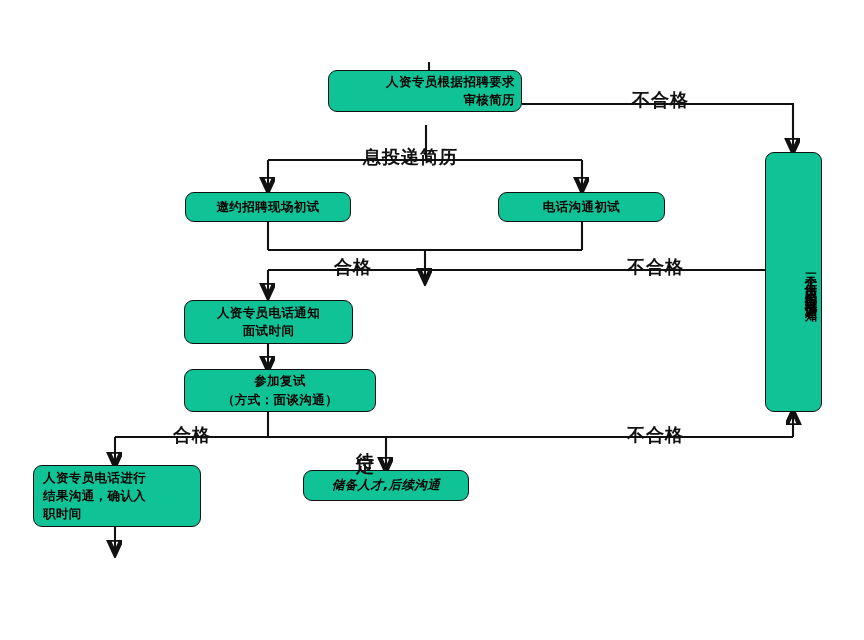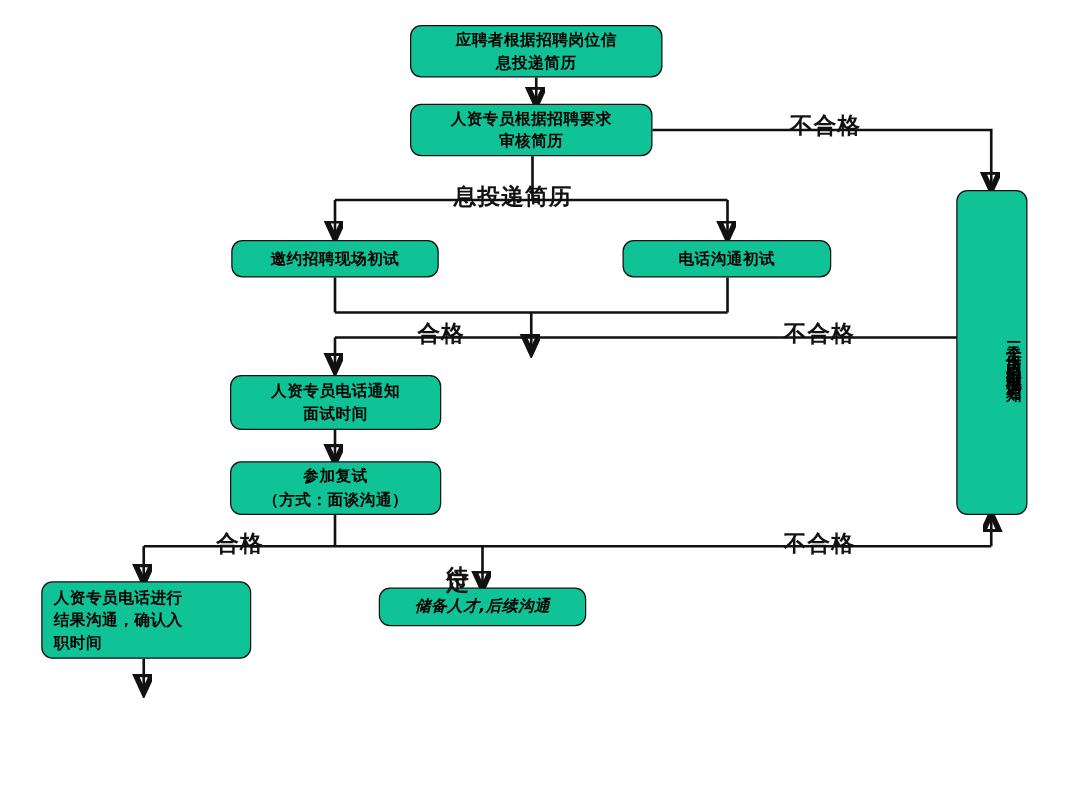--- a/index.html
+++ b/index.html
@@ -83,41 +83,38 @@
 
     <line x1="268" y1="412" x2="268" y2="437"></line>
     <line x1="115" y1="437" x2="793" y2="437"></line>
     <line x1="115" y1="437" x2="115" y2="465" marker-end="url(#ah)"></line>
     <line x1="386" y1="437" x2="386" y2="470" marker-end="url(#ah)"></line>
     <line x1="793" y1="437" x2="793" y2="412" marker-end="url(#ah)"></line>
 
     <line x1="115" y1="527" x2="115" y2="553" marker-end="url(#ah)"></line>
   </svg>
 
-  <div class="node" style="left:328px;top:20px;width:202px;height:42px;">
-    <span class="txt">应聘者根据招聘岗位信<br>息投递简历</span>
-  </div>
 
-  <div class="node" style="left:328px;top:83px;width:194px;height:42px;">
+  <div class="node" style="left:328px;top:70px;width:194px;height:42px;text-align:right;">
     <span class="txt">人资专员根据招聘要求<br>审核简历</span>
   </div>
 
   <div class="node" style="left:185px;top:192px;width:166px;height:30px;">
     <span class="txt">邀约招聘现场初试</span>
   </div>
 
   <div class="node" style="left:498px;top:192px;width:167px;height:30px;">
     <span class="txt">电话沟通初试</span>
   </div>
 
   <div class="node" style="left:184px;top:300px;width:169px;height:44px;">
     <span class="txt">人资专员电话通知<br>面试时间</span>
   </div>
 
-  <div class="node" style="left:184px;top:369px;width:169px;height:43px;">
+  <div class="node" style="left:184px;top:369px;width:192px;height:43px;">
     <span class="txt">参加复试<br>（方式：面谈沟通）</span>
   </div>
 
   <div class="node left-align" style="left:33px;top:465px;width:168px;height:62px;">
     <span class="txt">人资专员电话进行<br>结果沟通，确认入<br>职时间</span>
   </div>
 
 
   <div class="node" style="left:303px;top:470px;width:166px;height:31px;font-style:italic;">
     <span class="txt">储备人才,后续沟通</span>

